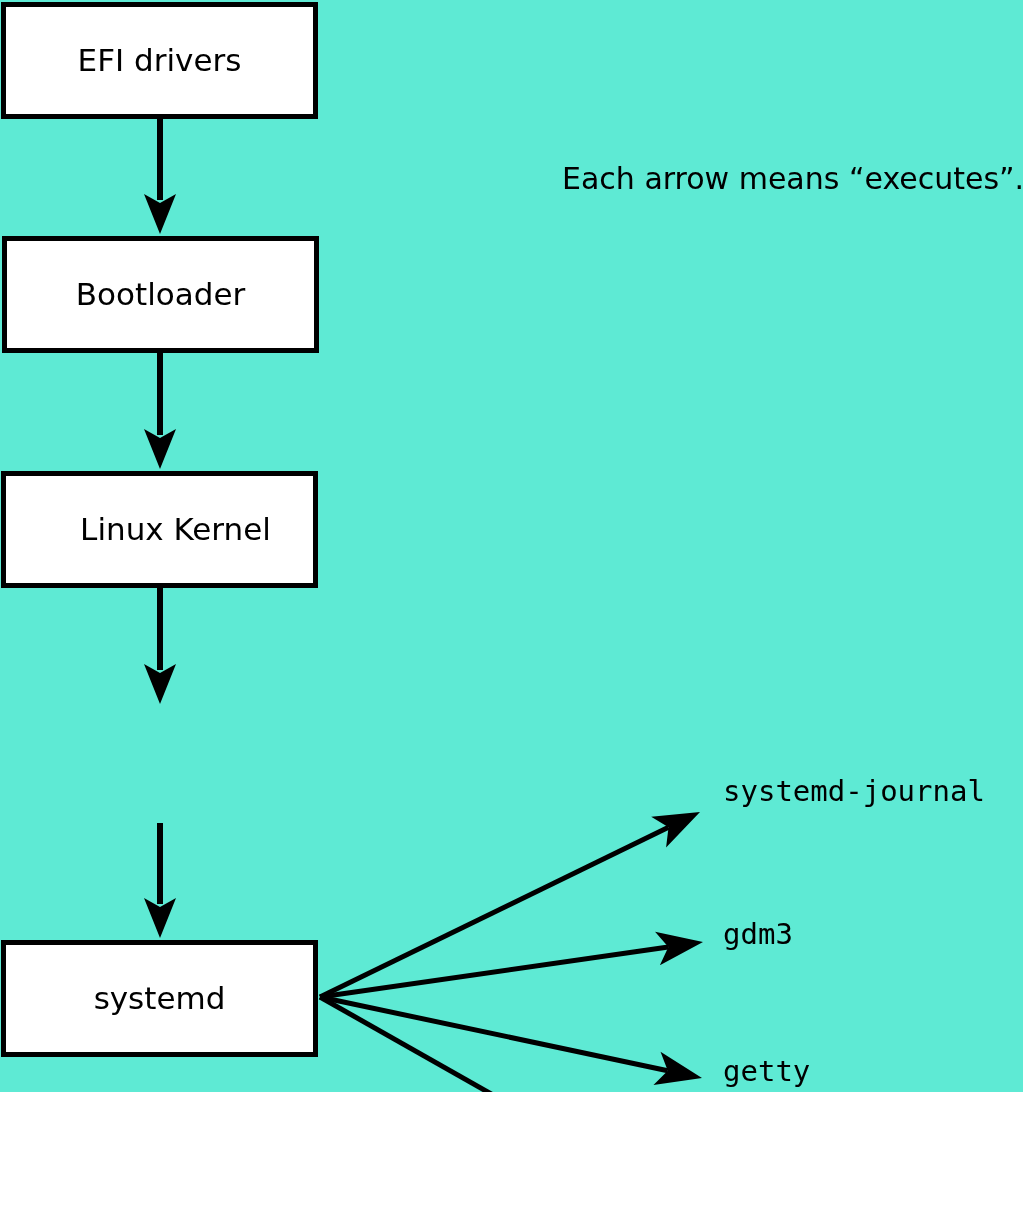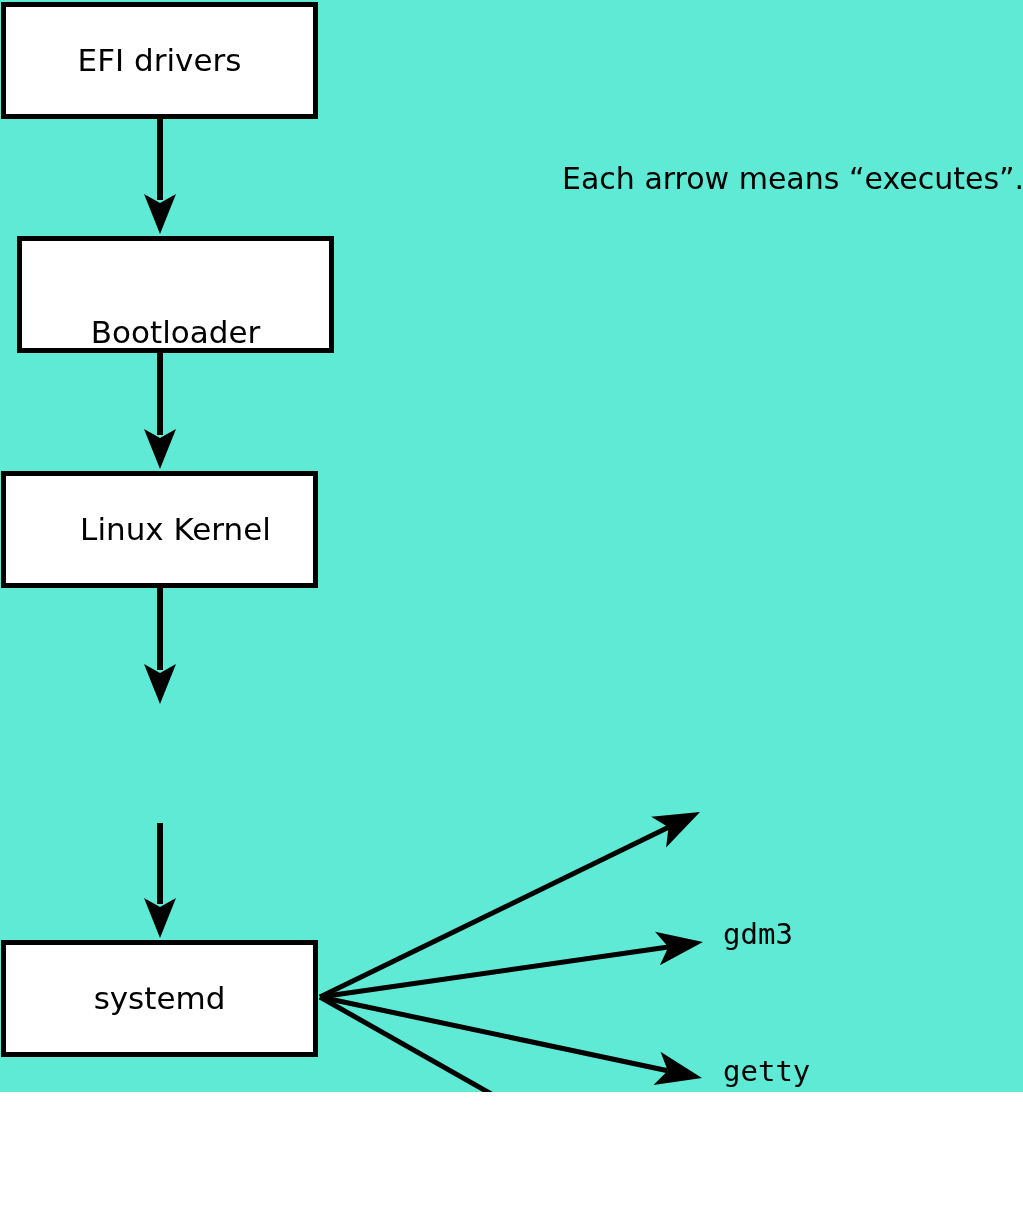--- a/index.html
+++ b/index.html
@@ -59,21 +59,21 @@
   }
 </style>
 </head>
 <body>
 
 <div id="canvas">
 
   <div class="stage-box" id="box-0" style="left: 1px; top: 2px; width: 317px; height: 117px;">
     <span class="stage-label">EFI drivers</span>
   </div>
-  <div class="stage-box" id="box-1" style="left: 17px; top: 236px; width: 317px; height: 117px; align-items: flex-end;">
+  <div class="stage-box" id="box-1" style="left: 2px; top: 236px; width: 317px; height: 117px;">
     <span class="stage-label">Bootloader</span>
   </div>
   <div class="stage-box" id="box-2" style="left: 1px; top: 471px; width: 317px; height: 117px; padding-left: 32px;">
     <span class="stage-label">Linux Kernel</span>
   </div>
   <div class="stage-box" id="box-4" style="left: 1px; top: 940px; width: 317px; height: 117px;">
     <span class="stage-label">systemd</span>
   </div>
 
   <svg id="flow-svg" viewBox="0 0 1023 1230">
@@ -94,17 +94,18 @@
         <path d="M 703 942 L 659.8835552677314 965.3660478825416 L 668.3553952145261 946.9750737942586 L 655.050626439023 931.7112889480811 Z" fill="#000000"></path>
         <line x1="320" y1="997" x2="667.7612543918001" y2="1070.7399518474758" stroke="#000000" stroke-width="5"></line>
         <path d="M 702 1078 L 653.4741966694255 1085.088470294951 L 667.7612543918001 1070.7399518474758 L 660.5268148747346 1051.8279745612713 Z" fill="#000000"></path>
         <line x1="320" y1="997" x2="674.5435698347304" y2="1197.7545408414837" stroke="#000000" stroke-width="5"></line>
         <path d="M 705 1215 L 656.595183048652 1207.1276626147953 L 674.5435698347304 1197.7545408414837 L 673.3479148026393 1177.5414161685333 Z" fill="#000000"></path>
       </g>
   </svg>
 
   <div class="caption" id="caption" style="left: 562px; top: 164px;">Each arrow means “executes”.</div>
 
+  <div class="service-label" id="svc-0" style="left: 723px; top: 777px;">systemd-journal</div>
   <div class="service-label" id="svc-1" style="left: 723px; top: 920px;">gdm3</div>
   <div class="service-label" id="svc-2" style="left: 723px; top: 1057px;">getty</div>
   <div class="service-label" id="svc-3" style="left: 716px; top: 1141px;">sshd</div>
 
 </div>
 
 </body></html>

